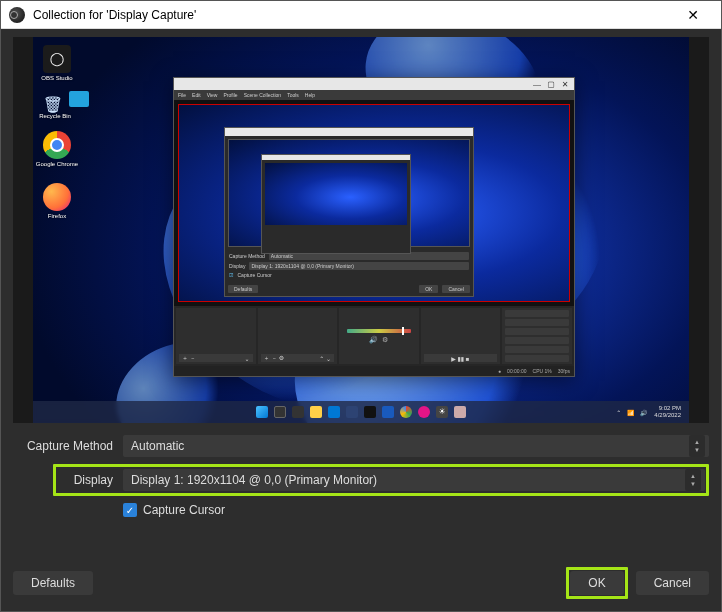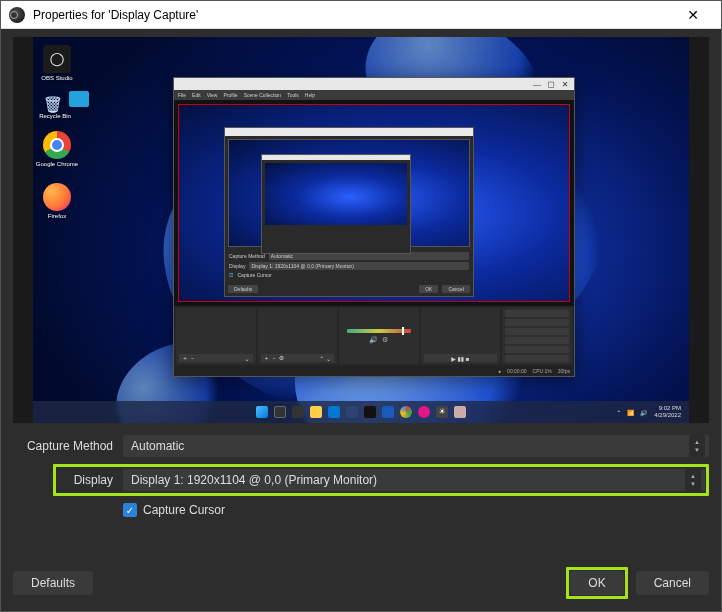--- a/index.html
+++ b/index.html
@@ -161,21 +161,21 @@
     cursor:pointer;
   }
   .spacer{flex:1;}
   .ok-hl{border:3px solid #a5e517;padding:1px;border-radius:1px;margin-right:8px;}
 </style>
 </head>
 <body>
 
 <div class="titlebar">
   <div class="app-icon"></div>
-  <div class="title">Properties for 'Display Capture'</div>
+  <div class="title">Collection for 'Display Capture'</div>
   <div class="close">✕</div>
 </div>
 
 <div class="content">
 
   <div class="preview-wrap">
     <div class="preview">
       <div class="sidebar"></div>
         <div class="sidebar r"></div>
       <div class="desktop">

